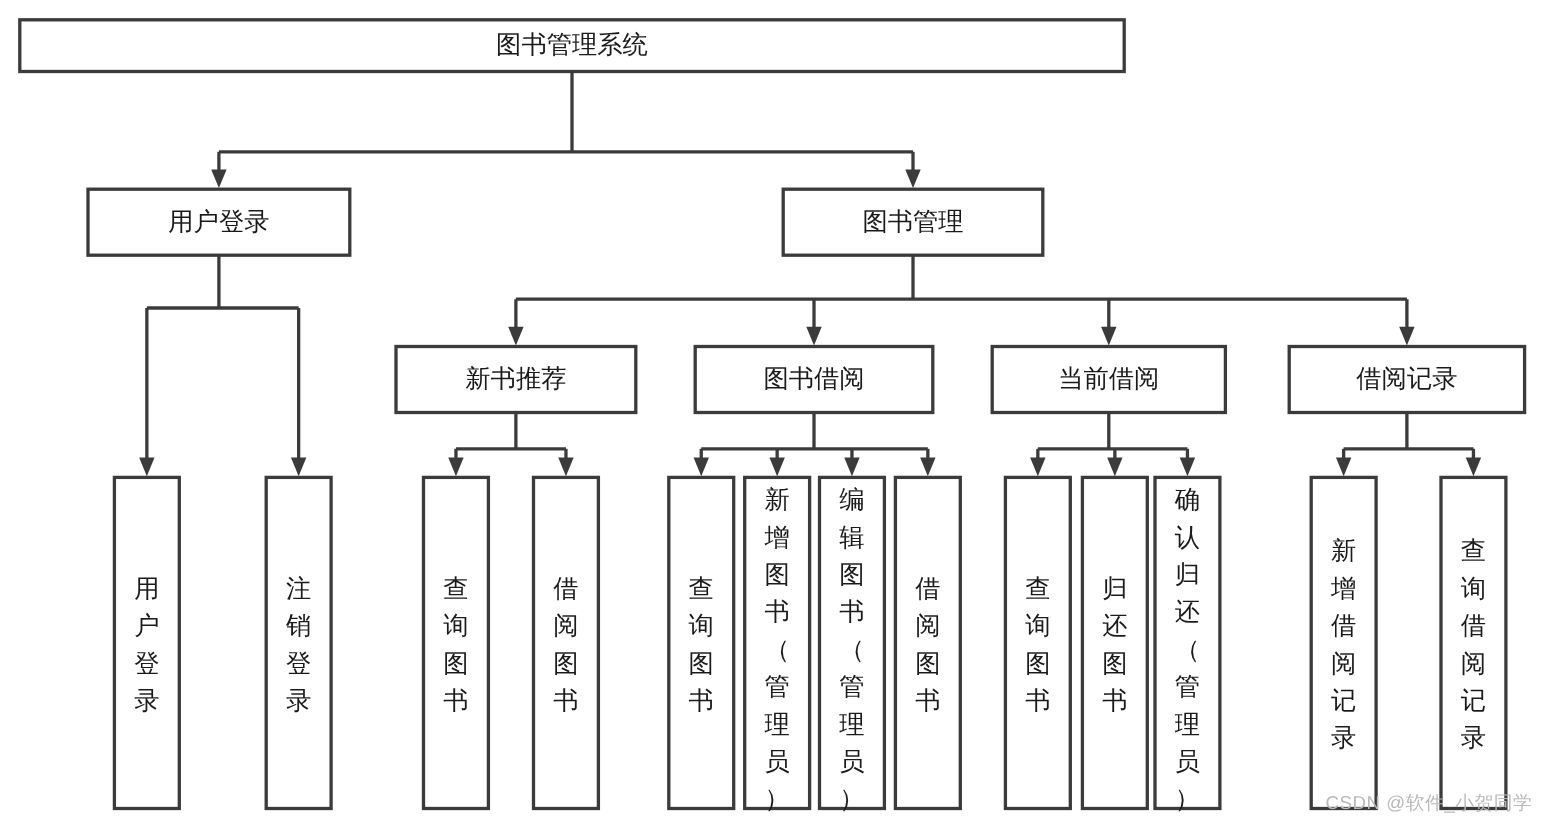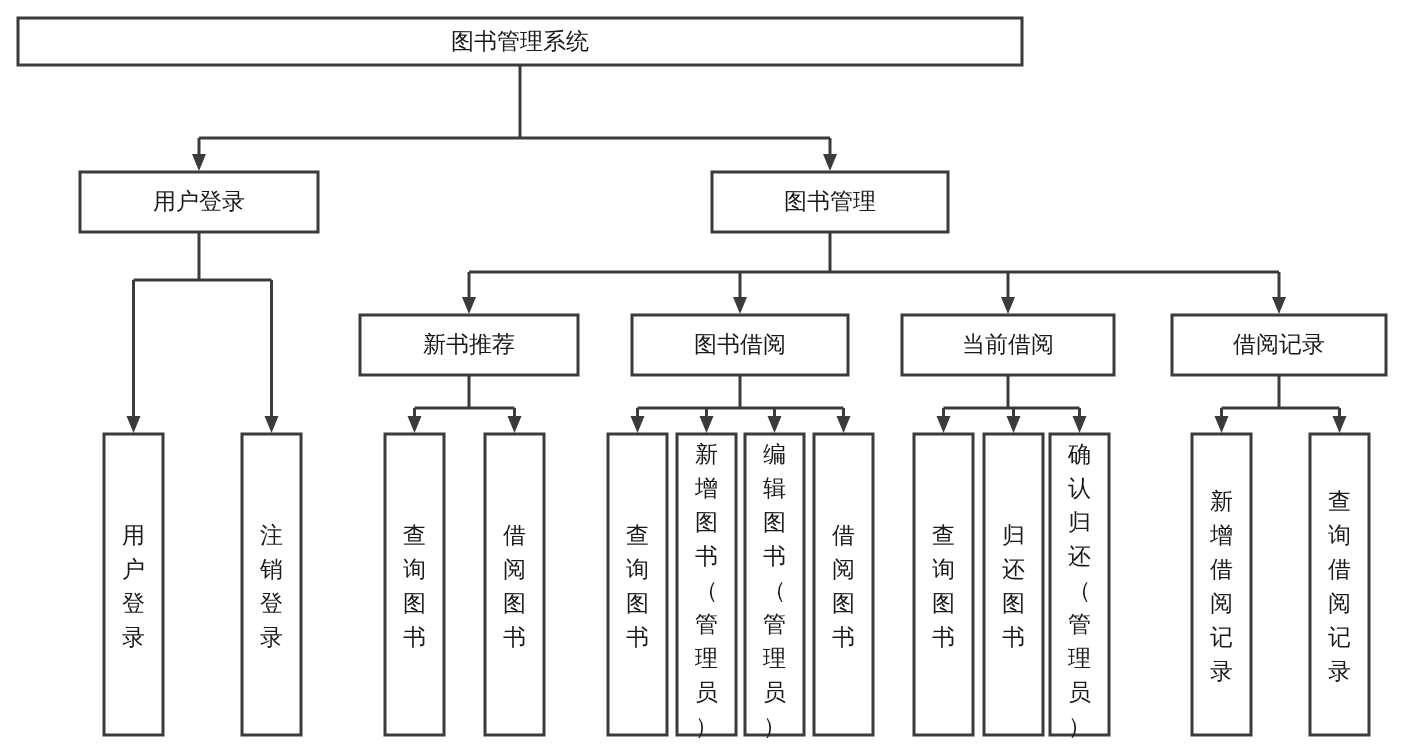--- a/index.html
+++ b/index.html
@@ -216,13 +216,14 @@
         <g>
           <rect x="1192" y="434" width="59" height="301" class="node-box"></rect>
           <text x="1221.5" class="node-label-v"><tspan x="1221.5" y="508.5">新</tspan><tspan x="1221.5" y="542.5">增</tspan><tspan x="1221.5" y="576.5">借</tspan><tspan x="1221.5" y="610.5">阅</tspan><tspan x="1221.5" y="644.5">记</tspan><tspan x="1221.5" y="678.5">录</tspan></text>
         </g>
         <g>
           <rect x="1310" y="434" width="59" height="301" class="node-box"></rect>
           <text x="1339.5" class="node-label-v"><tspan x="1339.5" y="508.5">查</tspan><tspan x="1339.5" y="542.5">询</tspan><tspan x="1339.5" y="576.5">借</tspan><tspan x="1339.5" y="610.5">阅</tspan><tspan x="1339.5" y="644.5">记</tspan><tspan x="1339.5" y="678.5">录</tspan></text>
         </g>
       </g>
   </svg>
+  <div class="watermark">CSDN @软件_小贺同学</div>
 </div>
 
 </body></html>

